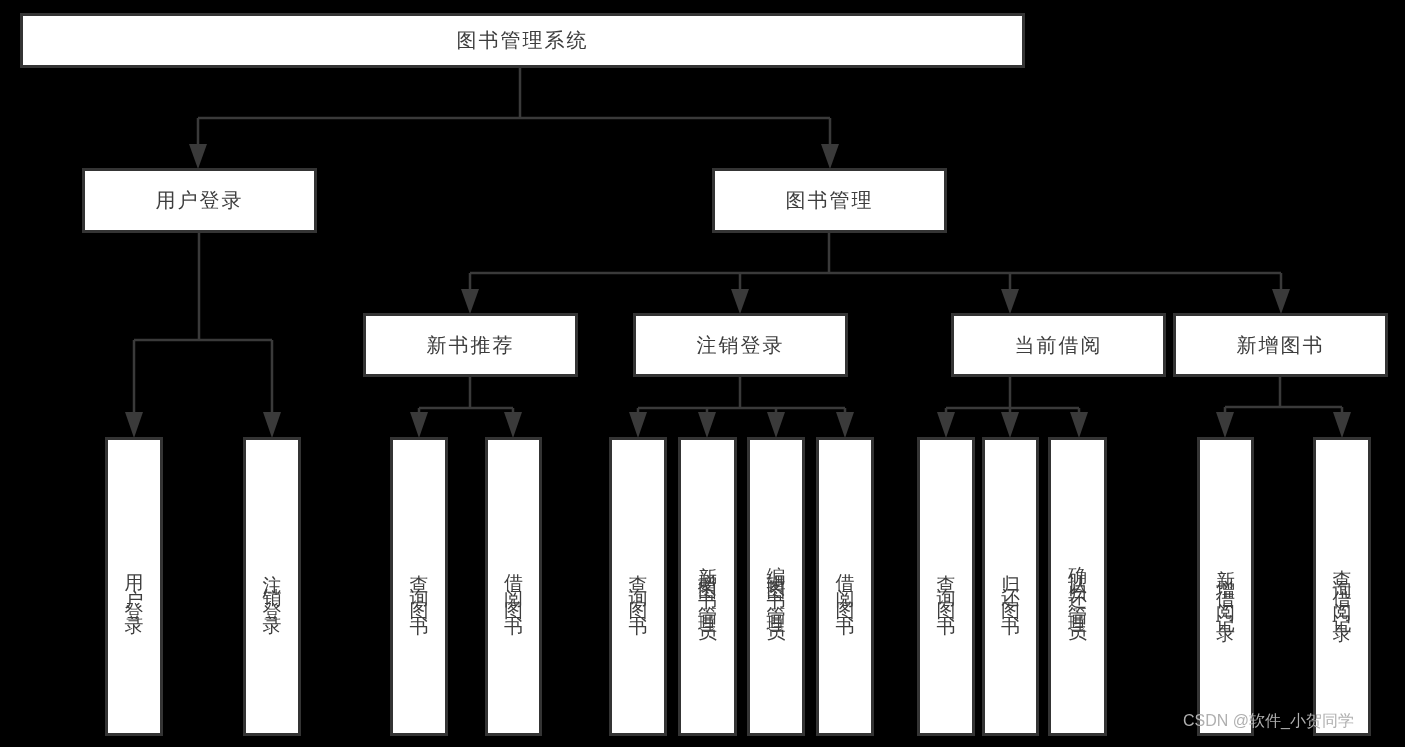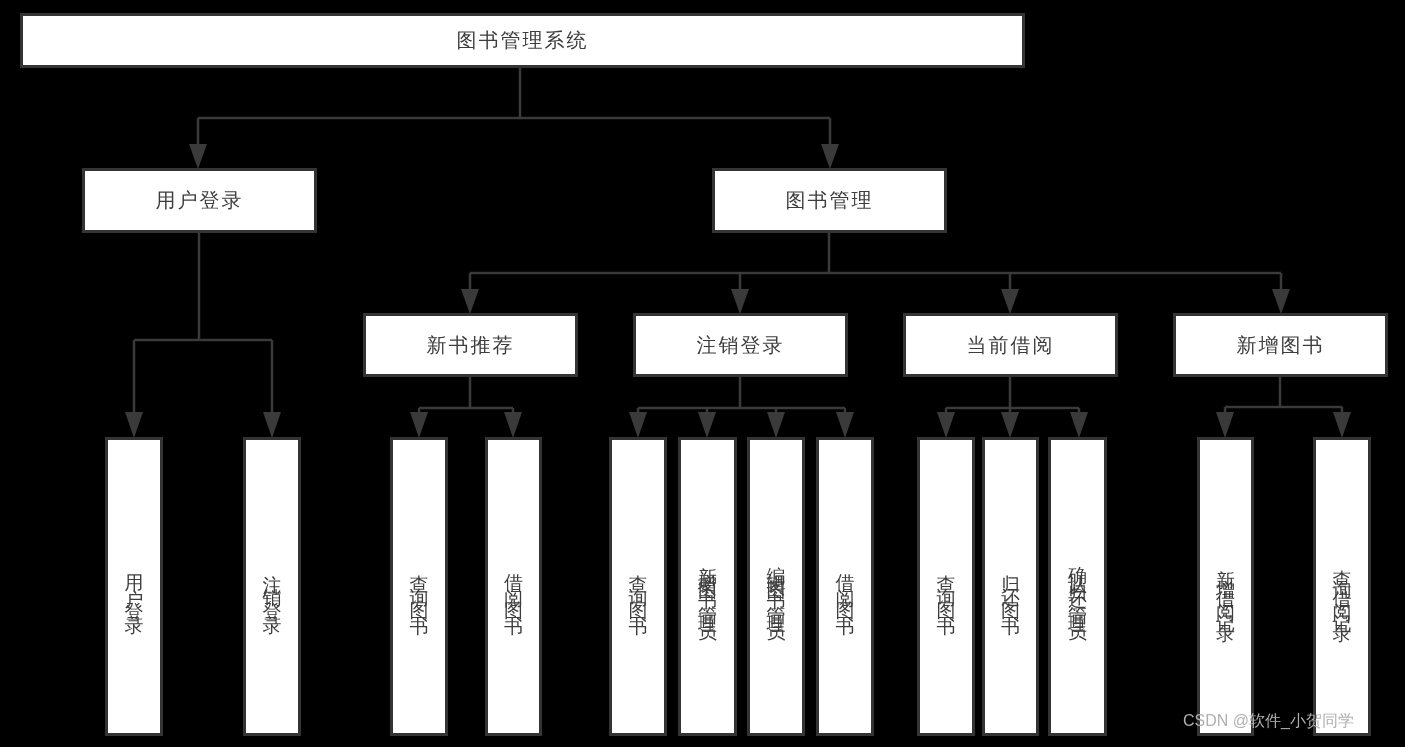--- a/index.html
+++ b/index.html
@@ -35,21 +35,21 @@
     font-size: 20px;
     letter-spacing: 2px;
     white-space: nowrap;
   }
   .root-box   { left: 20px;  top: 13px;  width: 1005px; height: 55px; }
   .l2a        { left: 82px;  top: 168px; width: 235px;  height: 65px; }
   .l2b        { left: 712px; top: 168px; width: 235px;  height: 65px; }
   .l3         { top: 313px;  width: 215px; height: 64px; }
   .l3-1 { left: 363px; }
   .l3-2 { left: 633px; }
-  .l3-3 { left: 903px; }
+  .l3-3 { left: 951px; }
   .l3-4 { left: 1173px; }
   .leaf { top: 437px; height: 299px; }
   .v-label {
     writing-mode: vertical-rl;
     text-orientation: mixed;
     font-size: 19px;
     white-space: nowrap;
   }
   .ls4  { letter-spacing: 14px; }
   .ls6  { letter-spacing: 11px; }

